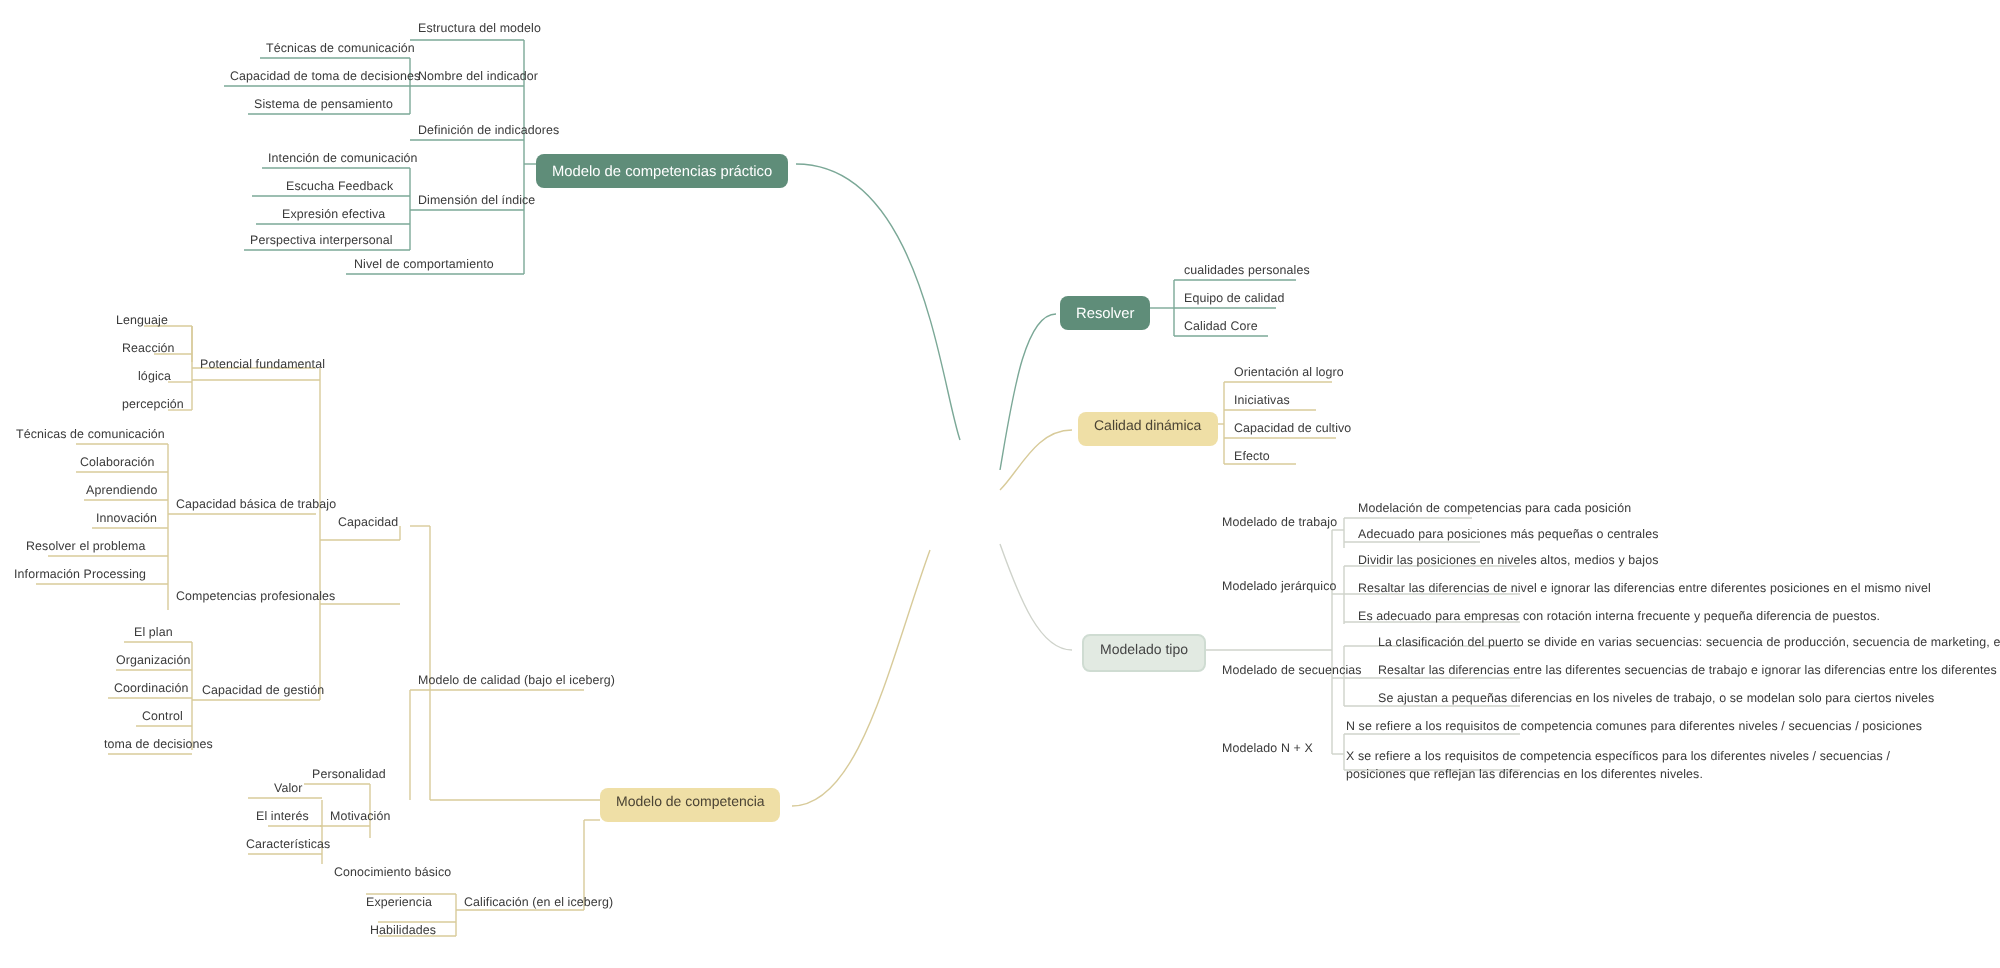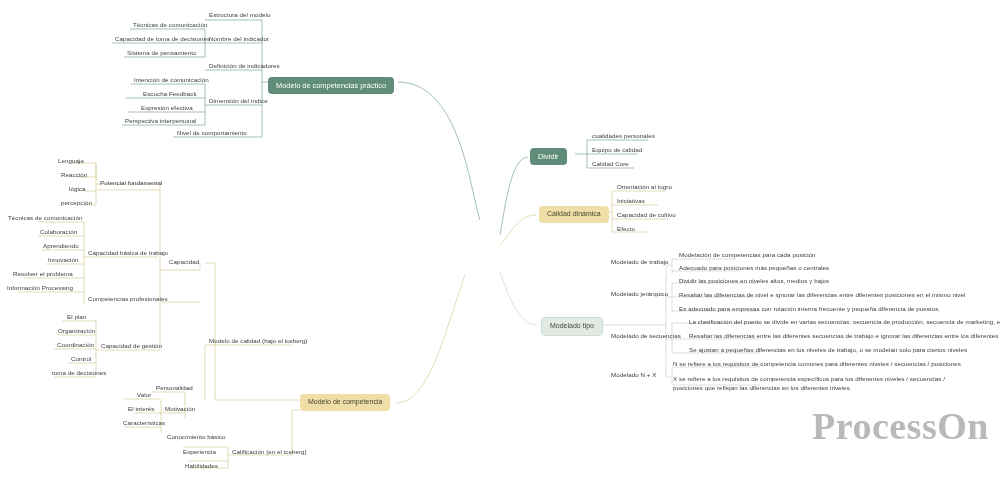--- a/index.html
+++ b/index.html
@@ -193,21 +193,21 @@
   <div class="node leaf" style="left:206px;top:61px;">Definición de indicadores</div>
 
   <div class="node leaf" style="left:206px;top:96px;">Dimensión del índice</div>
   <div class="node leaf" style="left:131px;top:75px;">Intención de comunicación</div>
   <div class="node leaf" style="left:140px;top:89px;">Escucha Feedback</div>
   <div class="node leaf" style="left:138px;top:103px;">Expresión efectiva</div>
   <div class="node leaf" style="left:122px;top:116px;">Perspectiva interpersonal</div>
 
   <div class="node leaf" style="left:174px;top:128px;">Nivel de comportamiento</div>
 
-  <div class="node cap green-dark" style="left:530px;top:148px;">Dividir</div>
+  <div class="node cap green-dark" style="left:530px;top:148px;">Resolver</div>
   <div class="node leaf" style="left:589px;top:131px;">cualidades personales</div>
   <div class="node leaf" style="left:589px;top:145px;">Equipo de calidad</div>
   <div class="node leaf" style="left:589px;top:159px;">Calidad Core</div>
 
   <div class="node cap yellow" style="left:539px;top:206px;">Calidad dinámica</div>
   <div class="node leaf" style="left:614px;top:182px;">Orientación al logro</div>
   <div class="node leaf" style="left:614px;top:196px;">Iniciativas</div>
   <div class="node leaf" style="left:614px;top:210px;">Capacidad de cultivo</div>
   <div class="node leaf" style="left:614px;top:224px;">Efecto</div>
 
@@ -263,15 +263,14 @@
   <div class="node leaf" style="left:162px;top:404px;">Motivación</div>
   <div class="node leaf" style="left:134px;top:390px;">Valor</div>
   <div class="node leaf" style="left:125px;top:404px;">El interés</div>
   <div class="node leaf" style="left:120px;top:418px;">Características</div>
 
   <div class="node leaf" style="left:229px;top:447px;">Calificación (en el iceberg)</div>
   <div class="node leaf" style="left:164px;top:432px;">Conocimiento básico</div>
   <div class="node leaf" style="left:180px;top:447px;">Experiencia</div>
   <div class="node leaf" style="left:182px;top:461px;">Habilidades</div>
 
-  <div class="watermark" style="left:812px;top:404px;">ProcessOn</div>
 
 </div>
 
 </body></html>

